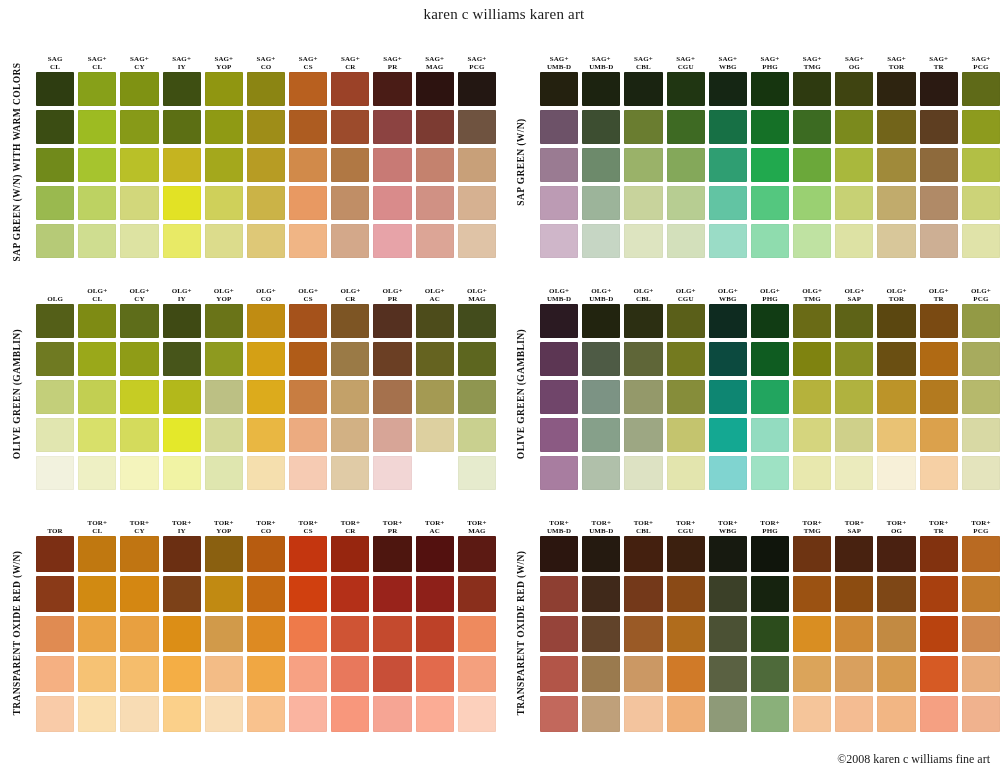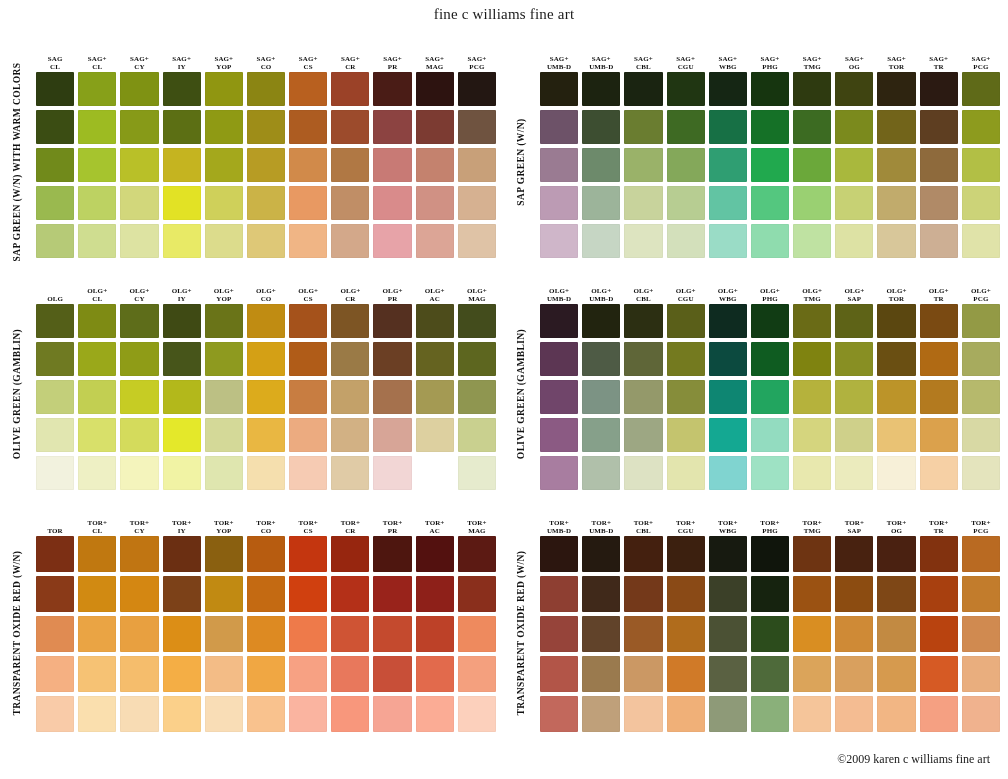--- a/index.html
+++ b/index.html
@@ -108,21 +108,21 @@
     color:#1a1a1a;
     white-space:nowrap;
   }
 </style>
 </head>
 <body>
 
 <div class="page">
 
   <div class="header">
-    <div class="byline">fine c williams fine art</div>
+    <div class="byline">karen c williams karen art</div>
   </div>
 
   <div class="charts" id="charts-grid">
       <div class="chart">
         <div class="vlabel-wrap">
           <div class="vlabel">SAP GREEN (W/N) WITH WARM COLORS</div>
         </div>
         <div class="grid-area">
           <div class="hdr-row">
             <div class="hdr">
@@ -774,15 +774,15 @@
             <div class="swatch" title="#f5c59a" style="background: rgb(245, 197, 154);"></div>
             <div class="swatch" title="#f4bc92" style="background: rgb(244, 188, 146);"></div>
             <div class="swatch" title="#f2b684" style="background: rgb(242, 182, 132);"></div>
             <div class="swatch" title="#f5a082" style="background: rgb(245, 160, 130);"></div>
             <div class="swatch" title="#f0b28e" style="background: rgb(240, 178, 142);"></div>
           </div>
         </div>
       </div>
     </div>
 
-  <div class="footer">©2009 karen c williams fine art</div>
+  <div class="footer">©2008 karen c williams fine art</div>
 
 </div>
 
 </body></html>

